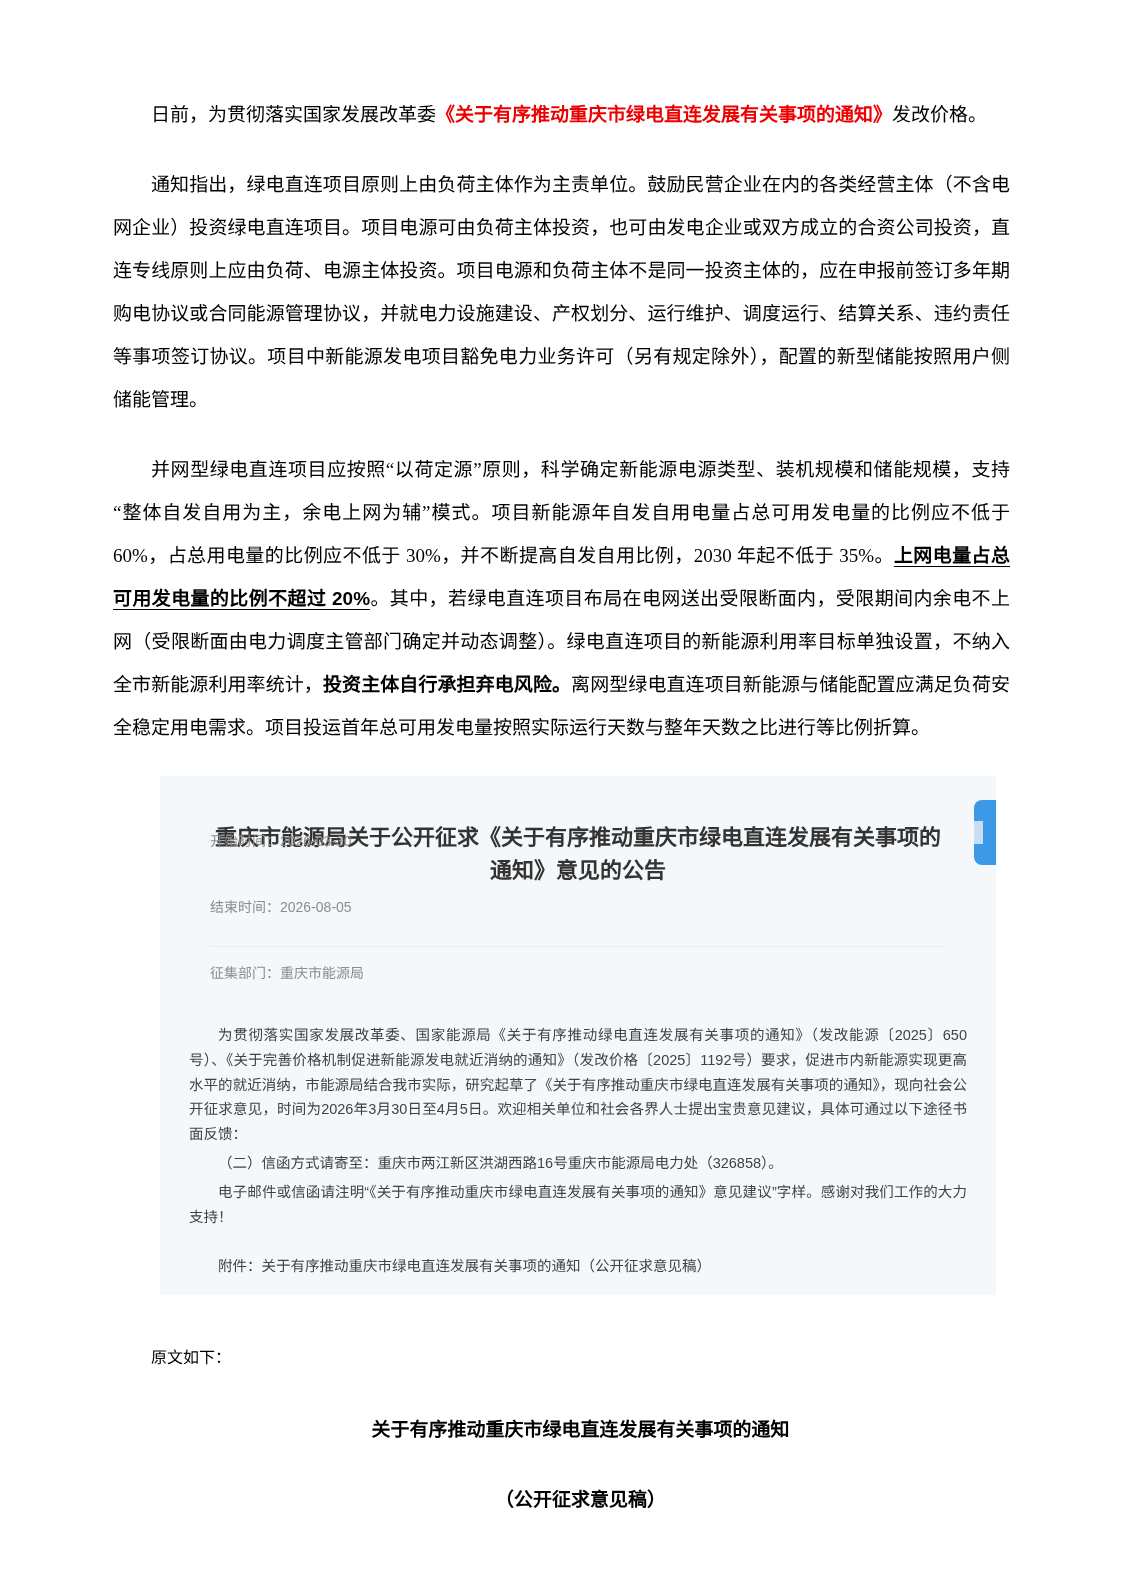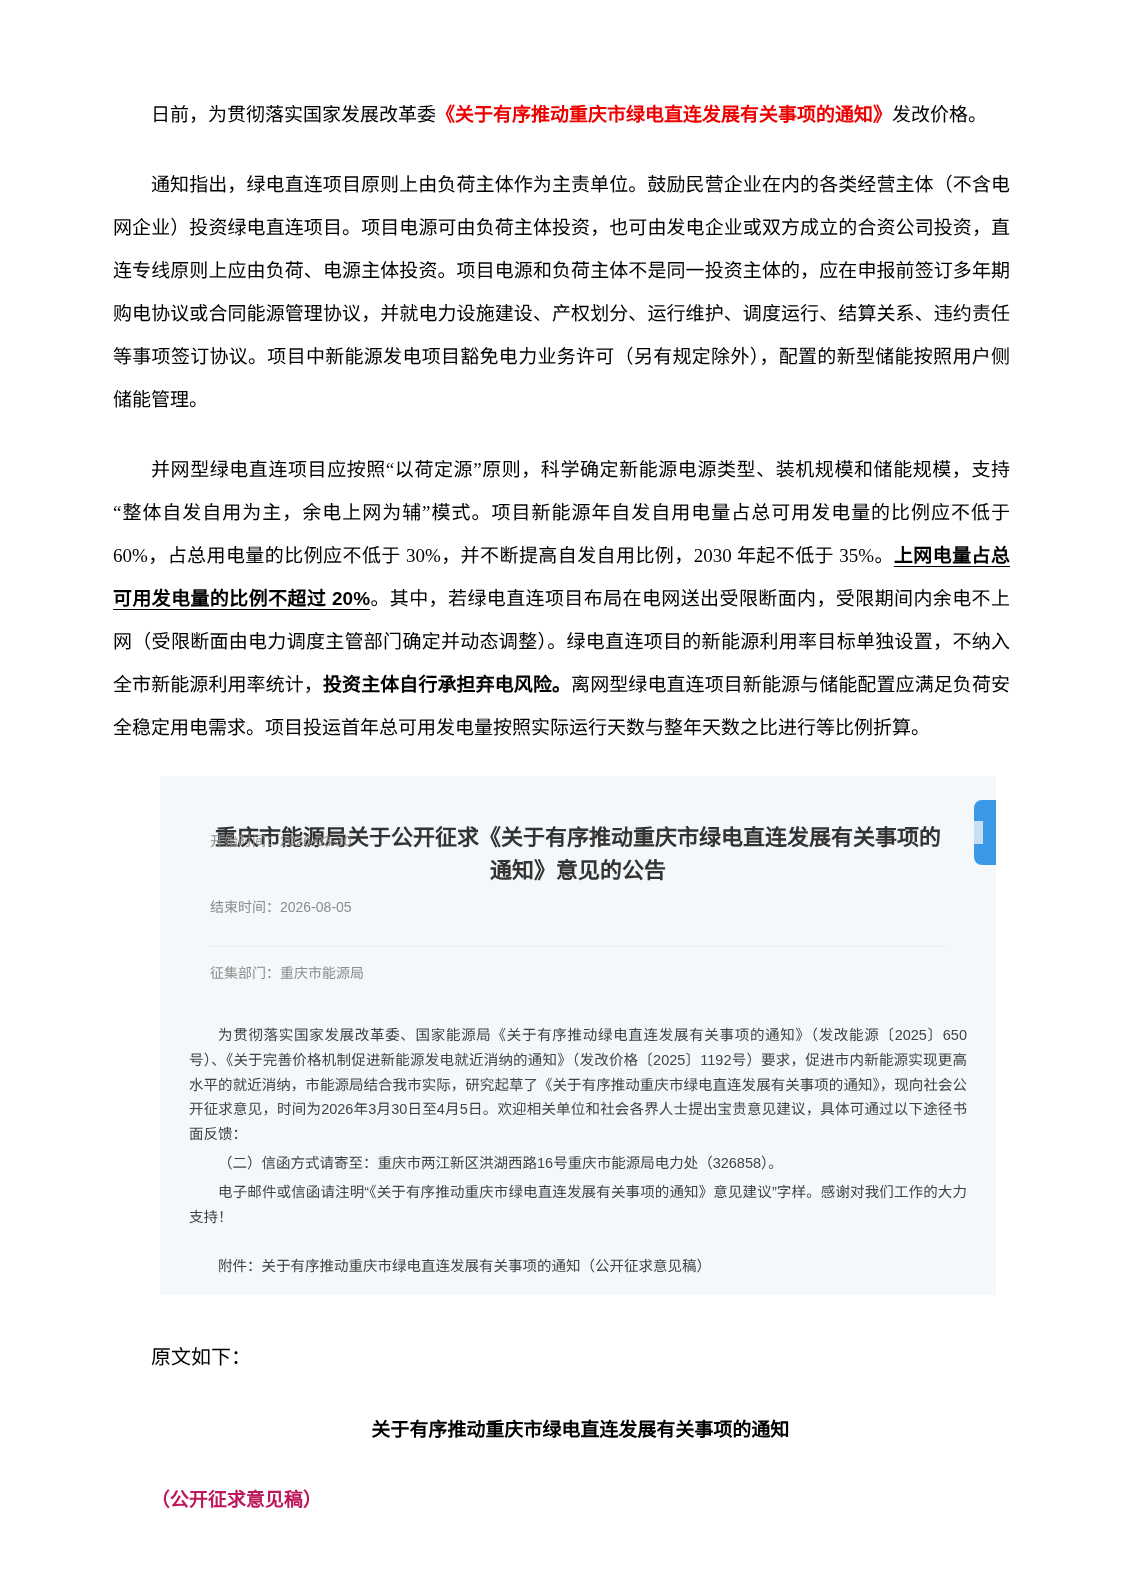--- a/index.html
+++ b/index.html
@@ -57,30 +57,30 @@
     position:absolute;top:24px;right:0;width:22px;height:65px;
     background:#3b99e8;border:none;border-radius:8px 0 0 8px;
     padding:0;cursor:pointer;
   }
   .fb-button .fb-glyph{
     position:absolute;left:0;top:21px;width:9px;height:23px;
     background:#c8def2;display:block;
   }
   
   .orig-label{
-    font-size:20px;line-height:43px;color:#000;
+    font-size:16px;line-height:43px;color:#000;
     text-indent:38px;margin:41px 0 0 0;
   }
   .doc-title{
     font-size:19px;line-height:43px;color:#000;font-weight:bold;
     text-align:center;text-indent:38px;margin:29px 0 0 0;
   }
   .doc-subtitle{
-    font-size:19px;line-height:43px;color:#be185d;font-weight:bold;
-    text-align:left;text-indent:38px;margin:27px 0 0 0;
+    font-size:19px;line-height:43px;color:#000000;font-weight:bold;
+    text-align:center;text-indent:38px;margin:27px 0 0 0;
   }
 </style>
 </head>
 <body>
 
 <div class="doc">
 
   <p class="para"><span>日前，为贯彻落实国家发展改革委</span><span class="red-bold">《关于有序推动重庆市绿电直连发展有关事项的通知》</span><span>发改价格。</span></p>
 
   <p class="para">通知指出，绿电直连项目原则上由负荷主体作为主责单位。鼓励民营企业在内的各类经营主体（不含电网企业）投资绿电直连项目。项目电源可由负荷主体投资，也可由发电企业或双方成立的合资公司投资，直连专线原则上应由负荷、电源主体投资。项目电源和负荷主体不是同一投资主体的，应在申报前签订多年期购电协议或合同能源管理协议，并就电力设施建设、产权划分、运行维护、调度运行、结算关系、违约责任等事项签订协议。项目中新能源发电项目豁免电力业务许可（另有规定除外），配置的新型储能按照用户侧储能管理。</p>

